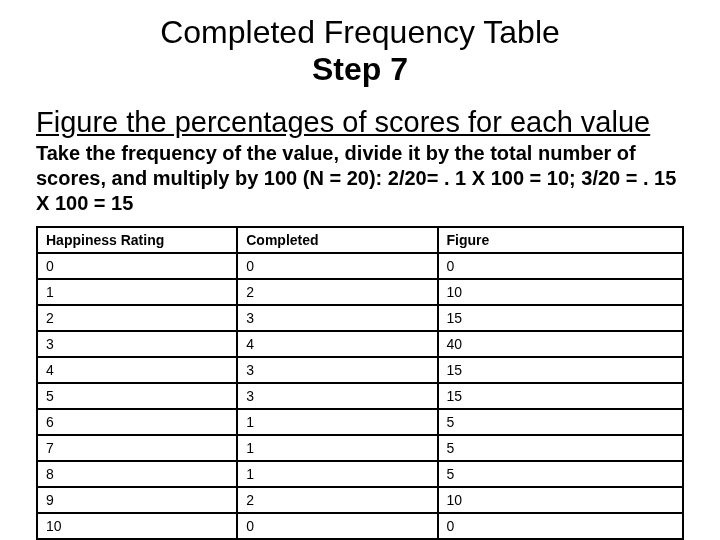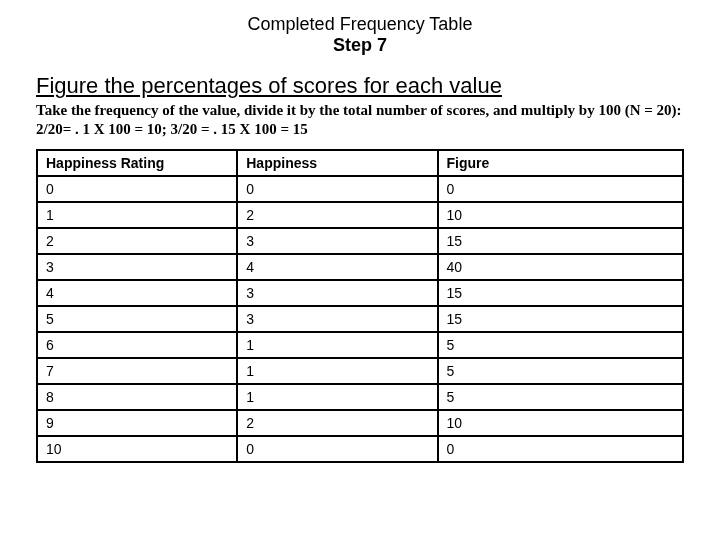--- a/index.html
+++ b/index.html
@@ -9,38 +9,37 @@
     height: 540px;
     background: #fff;
     font-family: Arial, Helvetica, sans-serif;
     color: #000;
   }
   .page {
     padding: 14px 36px 0 36px;
   }
   .title {
     text-align: center;
-    font-size: 18px;
+    font-size: 32px;
     line-height: 1.15;
     margin: 0 0 18px 0;
   }
   .title .line2 {
     font-weight: bold;
   }
   .instr-main {
-    font-size: 22px;
+    font-size: 29px;
     text-decoration: underline;
     margin: 0 0 2px 0;
   }
   .instr-sub {
-    font-size: 15px;
+    font-size: 20px;
     font-weight: bold;
     line-height: 1.25;
     margin: 0 0 10px 0;
-    font-family: Liberation Serif, serif;
   }
   table.freq {
     border-collapse: collapse;
     width: 100%;
     font-size: 14px;
   }
   table.freq th,
   table.freq td {
     border: 2px solid #000;
     padding: 4px 8px;
@@ -68,21 +67,21 @@
 
   <table class="freq">
     <colgroup>
       <col class="col1">
         <col class="col2">
         <col class="col3">
     </colgroup>
     <thead>
       <tr>
         <th>Happiness Rating</th>
-        <th>Happiness</th>
+        <th>Completed</th>
         <th>Figure</th>
       </tr>
     </thead>
     <tbody>
       <tr>
         <td>0</td>
         <td>0</td>
         <td>0</td>
       </tr>
       <tr>

